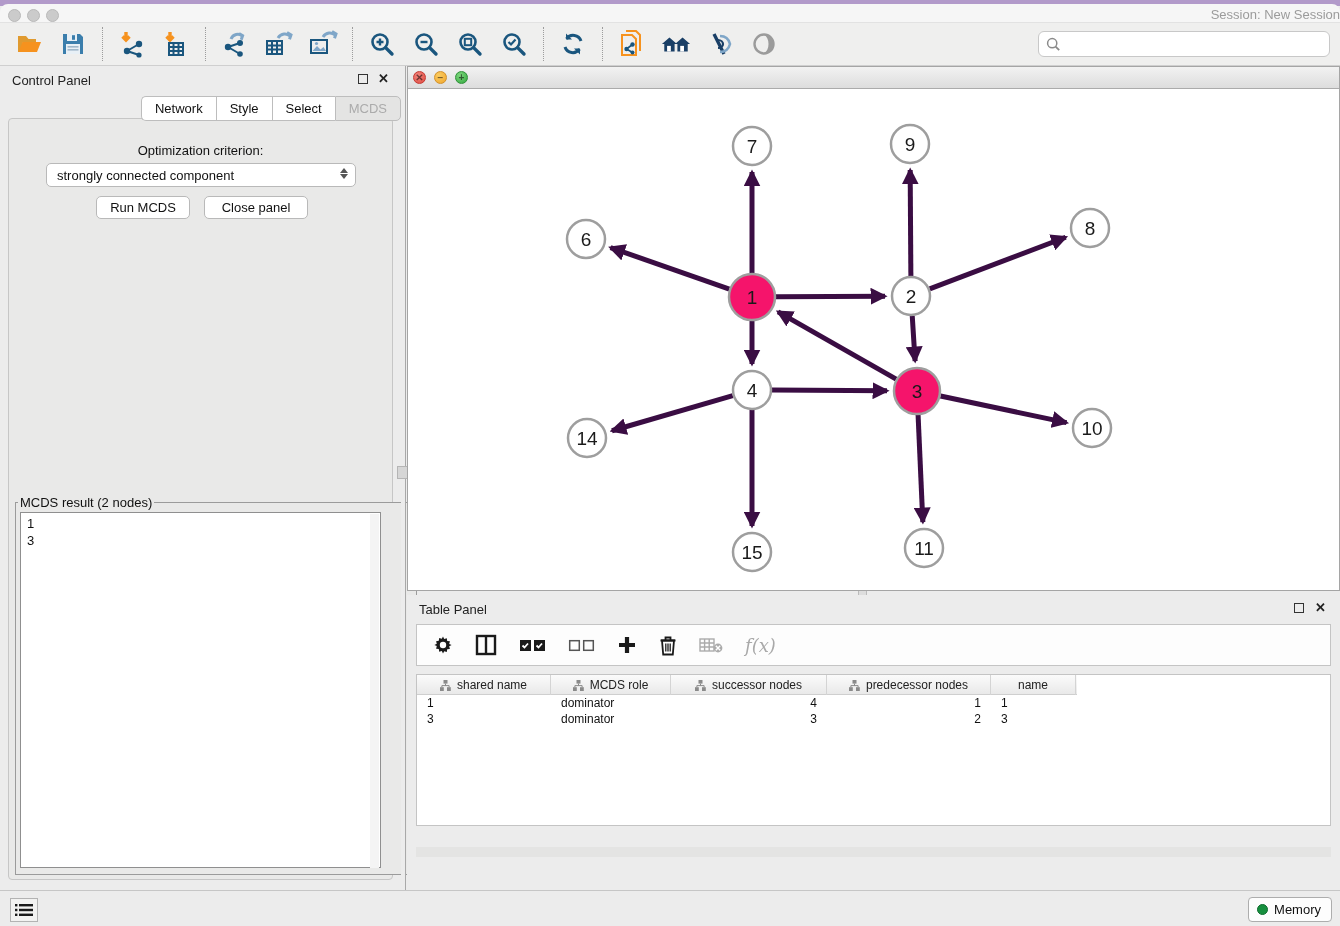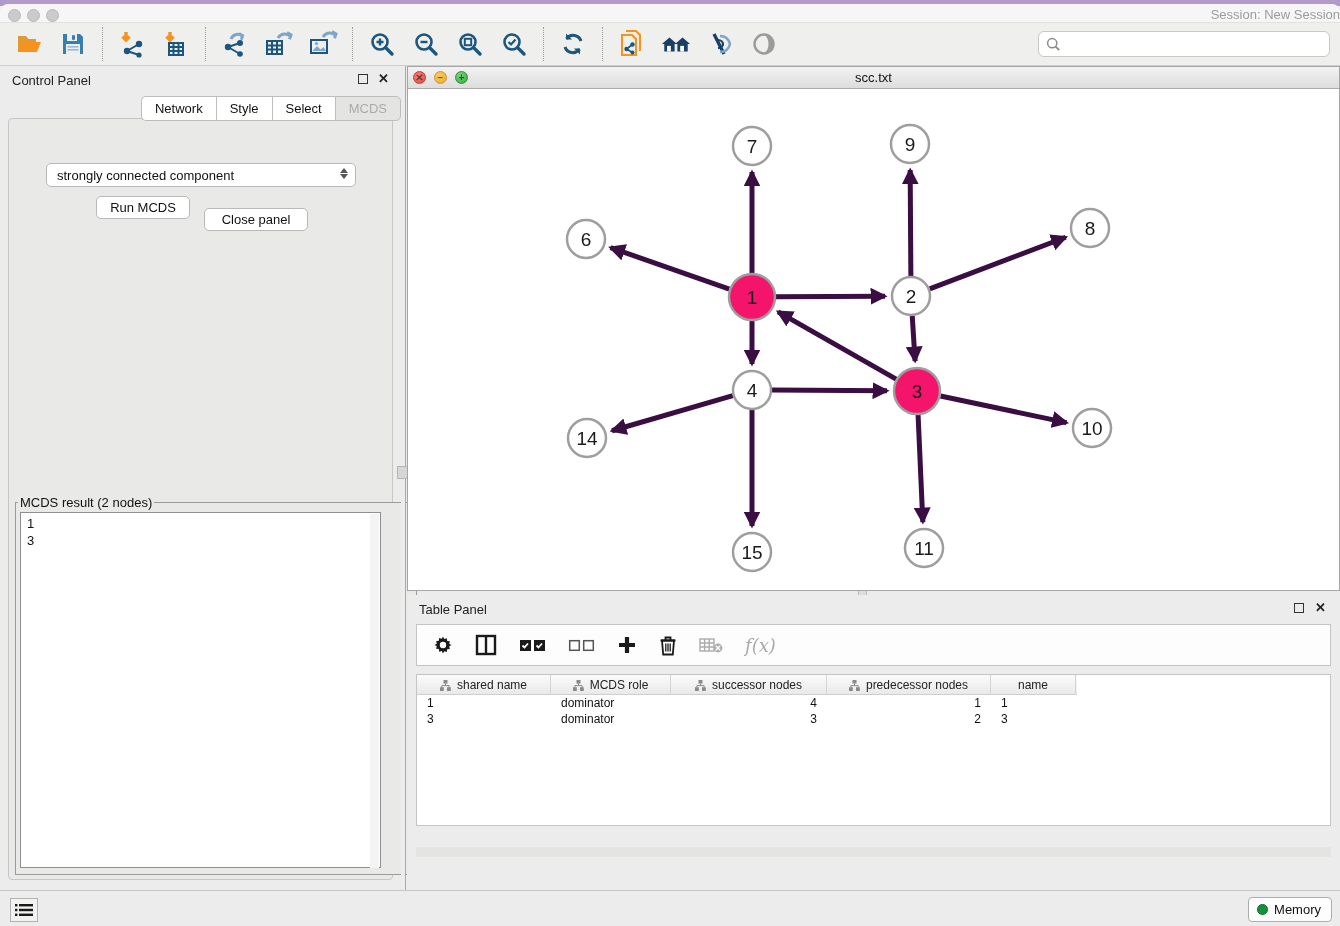--- a/index.html
+++ b/index.html
@@ -47,21 +47,21 @@
     border:1px solid #B9B9B9; border-radius:5px; font-size:13px; color:#111;
     display:flex; align-items:center; padding:0 10px; cursor:pointer; }
   #opt-select .stepper { position:absolute; right:7px; top:4px; display:flex; flex-direction:column; gap:1px; }
   #opt-select .stepper i { width:0; height:0; border-left:4px solid transparent; border-right:4px solid transparent; }
   #opt-select .stepper i.up { border-bottom:5px solid #555; }
   #opt-select .stepper i.down { border-top:5px solid #555; }
   .cp-btn { position:absolute; top:77px; height:23px; background:#fff; border:1px solid #B9B9B9;
     border-radius:5px; font-size:13px; color:#111; display:flex; align-items:center;
     justify-content:center; cursor:pointer; font-family:"Liberation Sans",sans-serif; }
   #btn-run { left:87px; width:94px; }
-  #btn-close { left:195px; width:104px;margin-top:12px; }
+  #btn-close { left:195px; width:104px; }
 
   #mcds-fieldset { position:absolute; left:6px; top:376px; width:402px; height:380px;
     border:1px solid #9B9B9B; background:#E9E9E8; padding:0; }
   #mcds-fieldset legend { font-size:13px; color:#111; margin-left:2px; padding:0 2px; }
   #mcds-text { position:absolute; left:4px; top:2px; width:361px; height:356px; background:#fff;
     border:1px solid #8F8F8F; font-size:13px; color:#111; padding:2px 0 0 6px; line-height:17px; }
   #mcds-scroll { position:absolute; right:1px; top:1px; width:9px; height:354px; background:#F4F4F4; }
 
   
   #v-split { position:absolute; left:401px; top:66px; width:5px; height:824px; background:#ECECEC; border-right:1px solid #A9A9A9; }
@@ -283,20 +283,21 @@
     <span class="ph-float" style="right:33px"></span>
     <span class="ph-close" style="right:12px">✕</span>
   </div>
   <div id="cp-tabs">
       <div class="cp-tab">Network</div>
       <div class="cp-tab">Style</div>
       <div class="cp-tab">Select</div>
       <div class="cp-tab active">MCDS</div>
     </div>
   <div id="cp-body">
+    <div id="opt-label">Optimization criterion:</div>
     <div id="opt-select">
       <span>strongly connected component</span>
       <span class="stepper">
           <i class="up"></i>
           <i class="down"></i>
         </span>
     </div>
     <div class="cp-btn" id="btn-run">Run MCDS</div>
     <div class="cp-btn" id="btn-close">Close panel</div>
     <fieldset id="mcds-fieldset">
@@ -315,21 +316,20 @@
 <div id="v-split">
     <div class="handle"></div>
   </div>
 <div id="h-split-handle"></div>
 
 <div id="net-window">
   <div id="net-titlebar">
     <span class="nt-dot" id="nt-close">✕</span>
     <span class="nt-dot" id="nt-min">−</span>
     <span class="nt-dot" id="nt-max">+</span>
-    <div id="net-title">scc.txt</div>
   </div>
   <svg id="graph-svg" width="931" height="501" viewBox="406 89 931 501">
     <defs>
       <marker id="arrow" viewBox="0 0 10 10" refX="8.5" refY="5" markerWidth="3.4" markerHeight="3.4" orient="auto">
         <path d="M0,0 L10,5 L0,10 z" fill="#3A0D43"></path>
       </marker>
     </defs>
     <g id="edge-layer">
         <line x1="750" y1="273" x2="750" y2="172" stroke="#3A0D43" stroke-width="5" marker-end="url(#arrow)"></line>
         <line x1="727.3431469891106" y1="289.0837501528218" x2="608.5449240951302" y2="247.5759373344431" stroke="#3A0D43" stroke-width="5" marker-end="url(#arrow)"></line>

